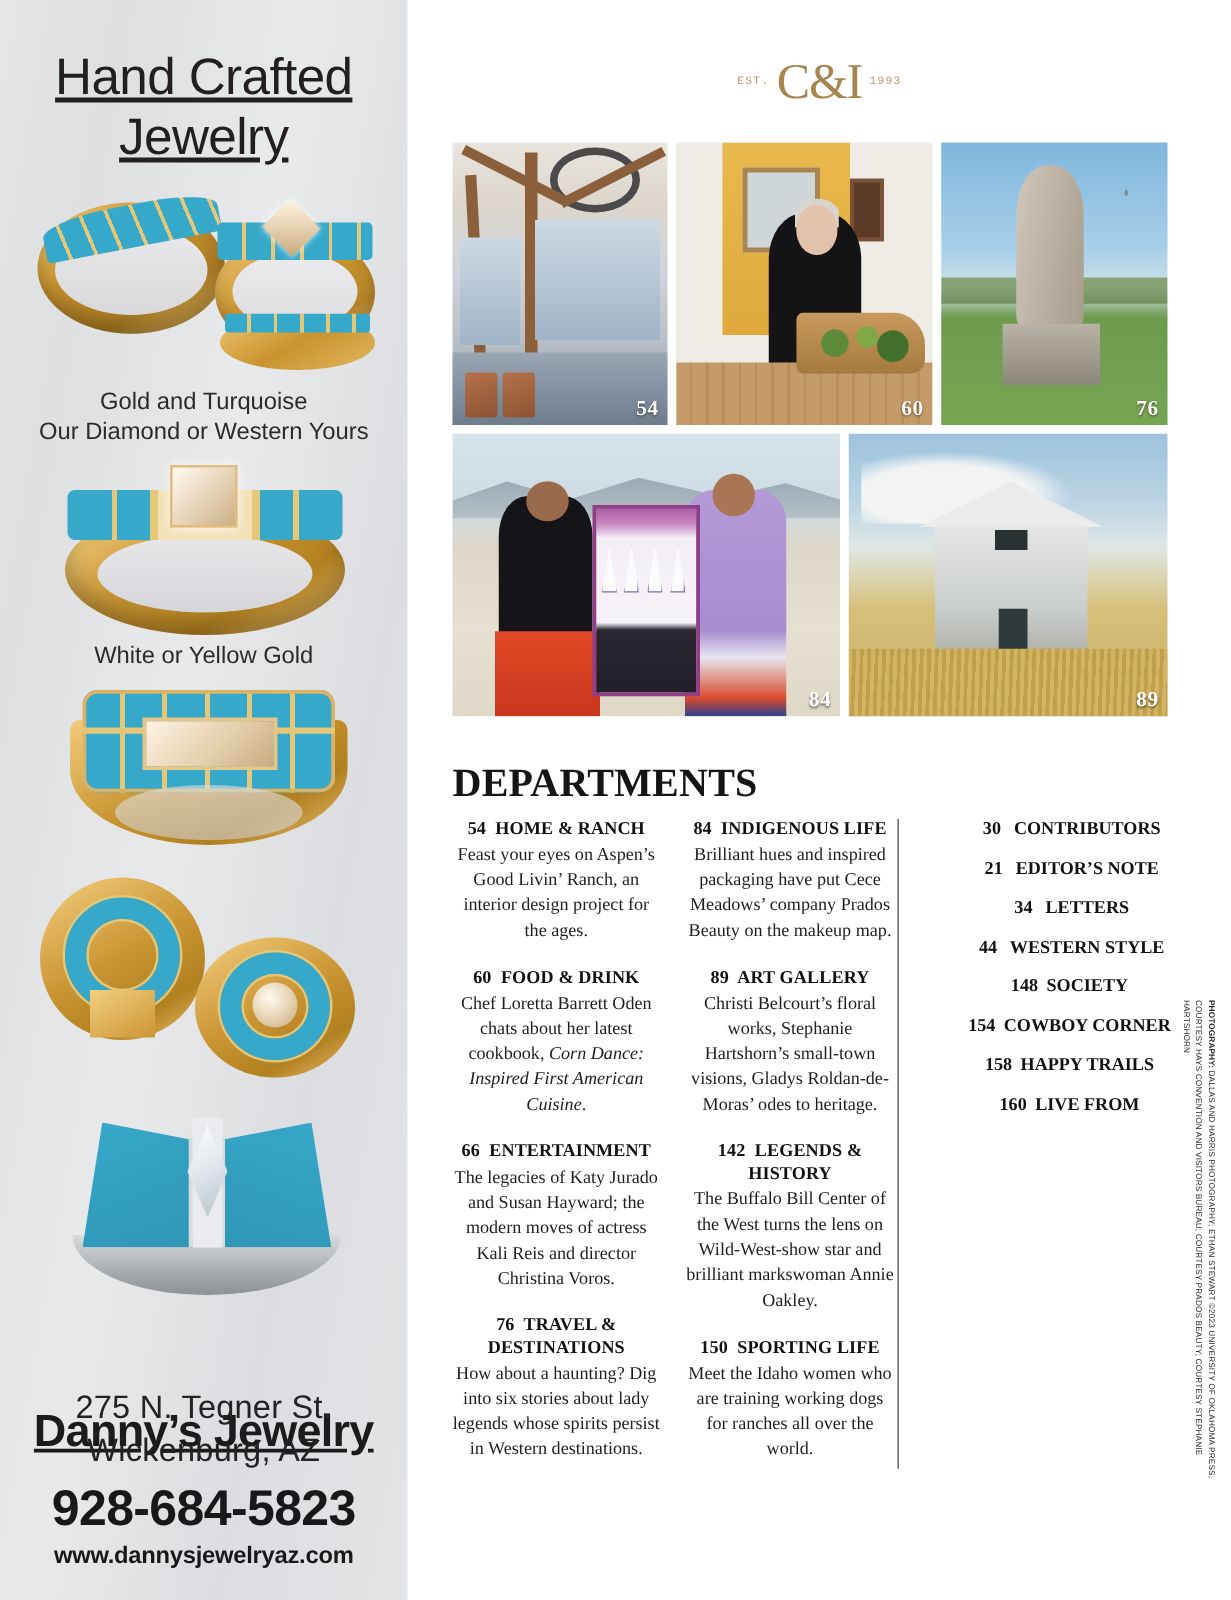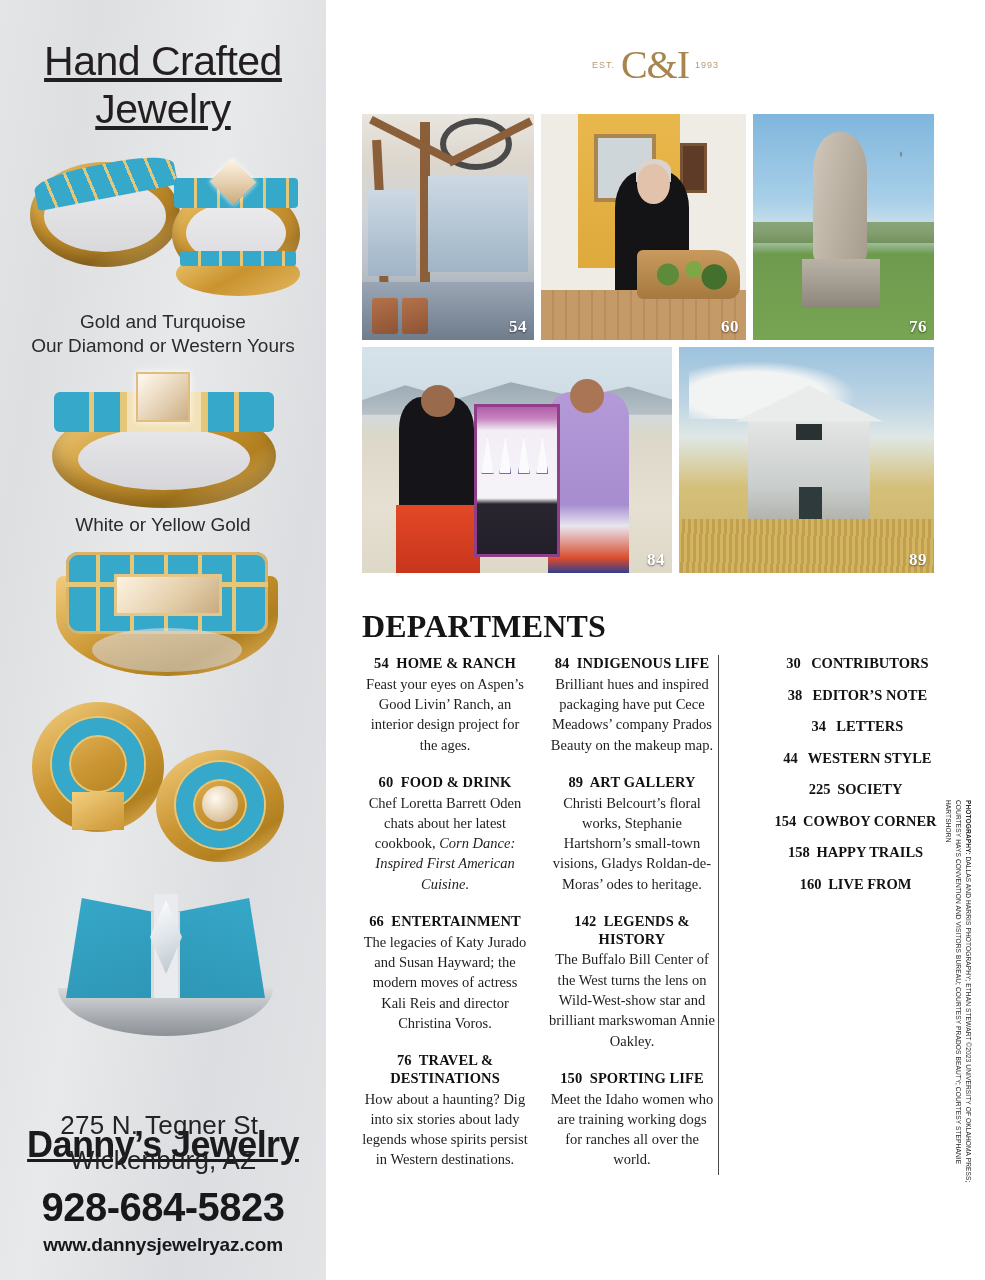--- a/index.html
+++ b/index.html
@@ -79,21 +79,21 @@
 
   
   .content { position: absolute; left: 326px; top: 0; width: 659px; height: 1280px; }
 
   .logo-wrap {
     position: absolute; left: 0; right: 0; top: 42px;
     display: flex; align-items: center; justify-content: center; gap: 6px;
     height: 46px;
   }
   .logo-est, .logo-year {
-    font-family: Liberation Sans, sans-serif;
+    font-family: Liberation Mono, monospace;
     font-size: 9px; letter-spacing: 1px; color: #b3norm;
     color: #b79a72;
   }
   .logo-ci {
     font-family: "Liberation Serif", serif;
     font-size: 40px; color: #a8854f; line-height: 1;
     letter-spacing: -1px;
   }
 
   
@@ -511,33 +511,33 @@
         </div>
       </div>
 
       <div class="col third">
         <ul class="simple-list">
           <li>
             <span class="pg">30</span>
             <span>CONTRIBUTORS</span>
           </li>
           <li>
-            <span class="pg">38</span>
+            <span class="pg">21</span>
             <span>EDITOR’S NOTE</span>
           </li>
           <li>
             <span class="pg">34</span>
             <span>LETTERS</span>
           </li>
           <li>
             <span class="pg">44</span>
             <span>WESTERN STYLE</span>
           </li>
           <li>
-            <span class="pg">225</span>
+            <span class="pg">148</span>
             <span>SOCIETY</span>
           </li>
           <li>
             <span class="pg">154</span>
             <span>COWBOY CORNER</span>
           </li>
           <li>
             <span class="pg">158</span>
             <span>HAPPY TRAILS</span>
           </li>

